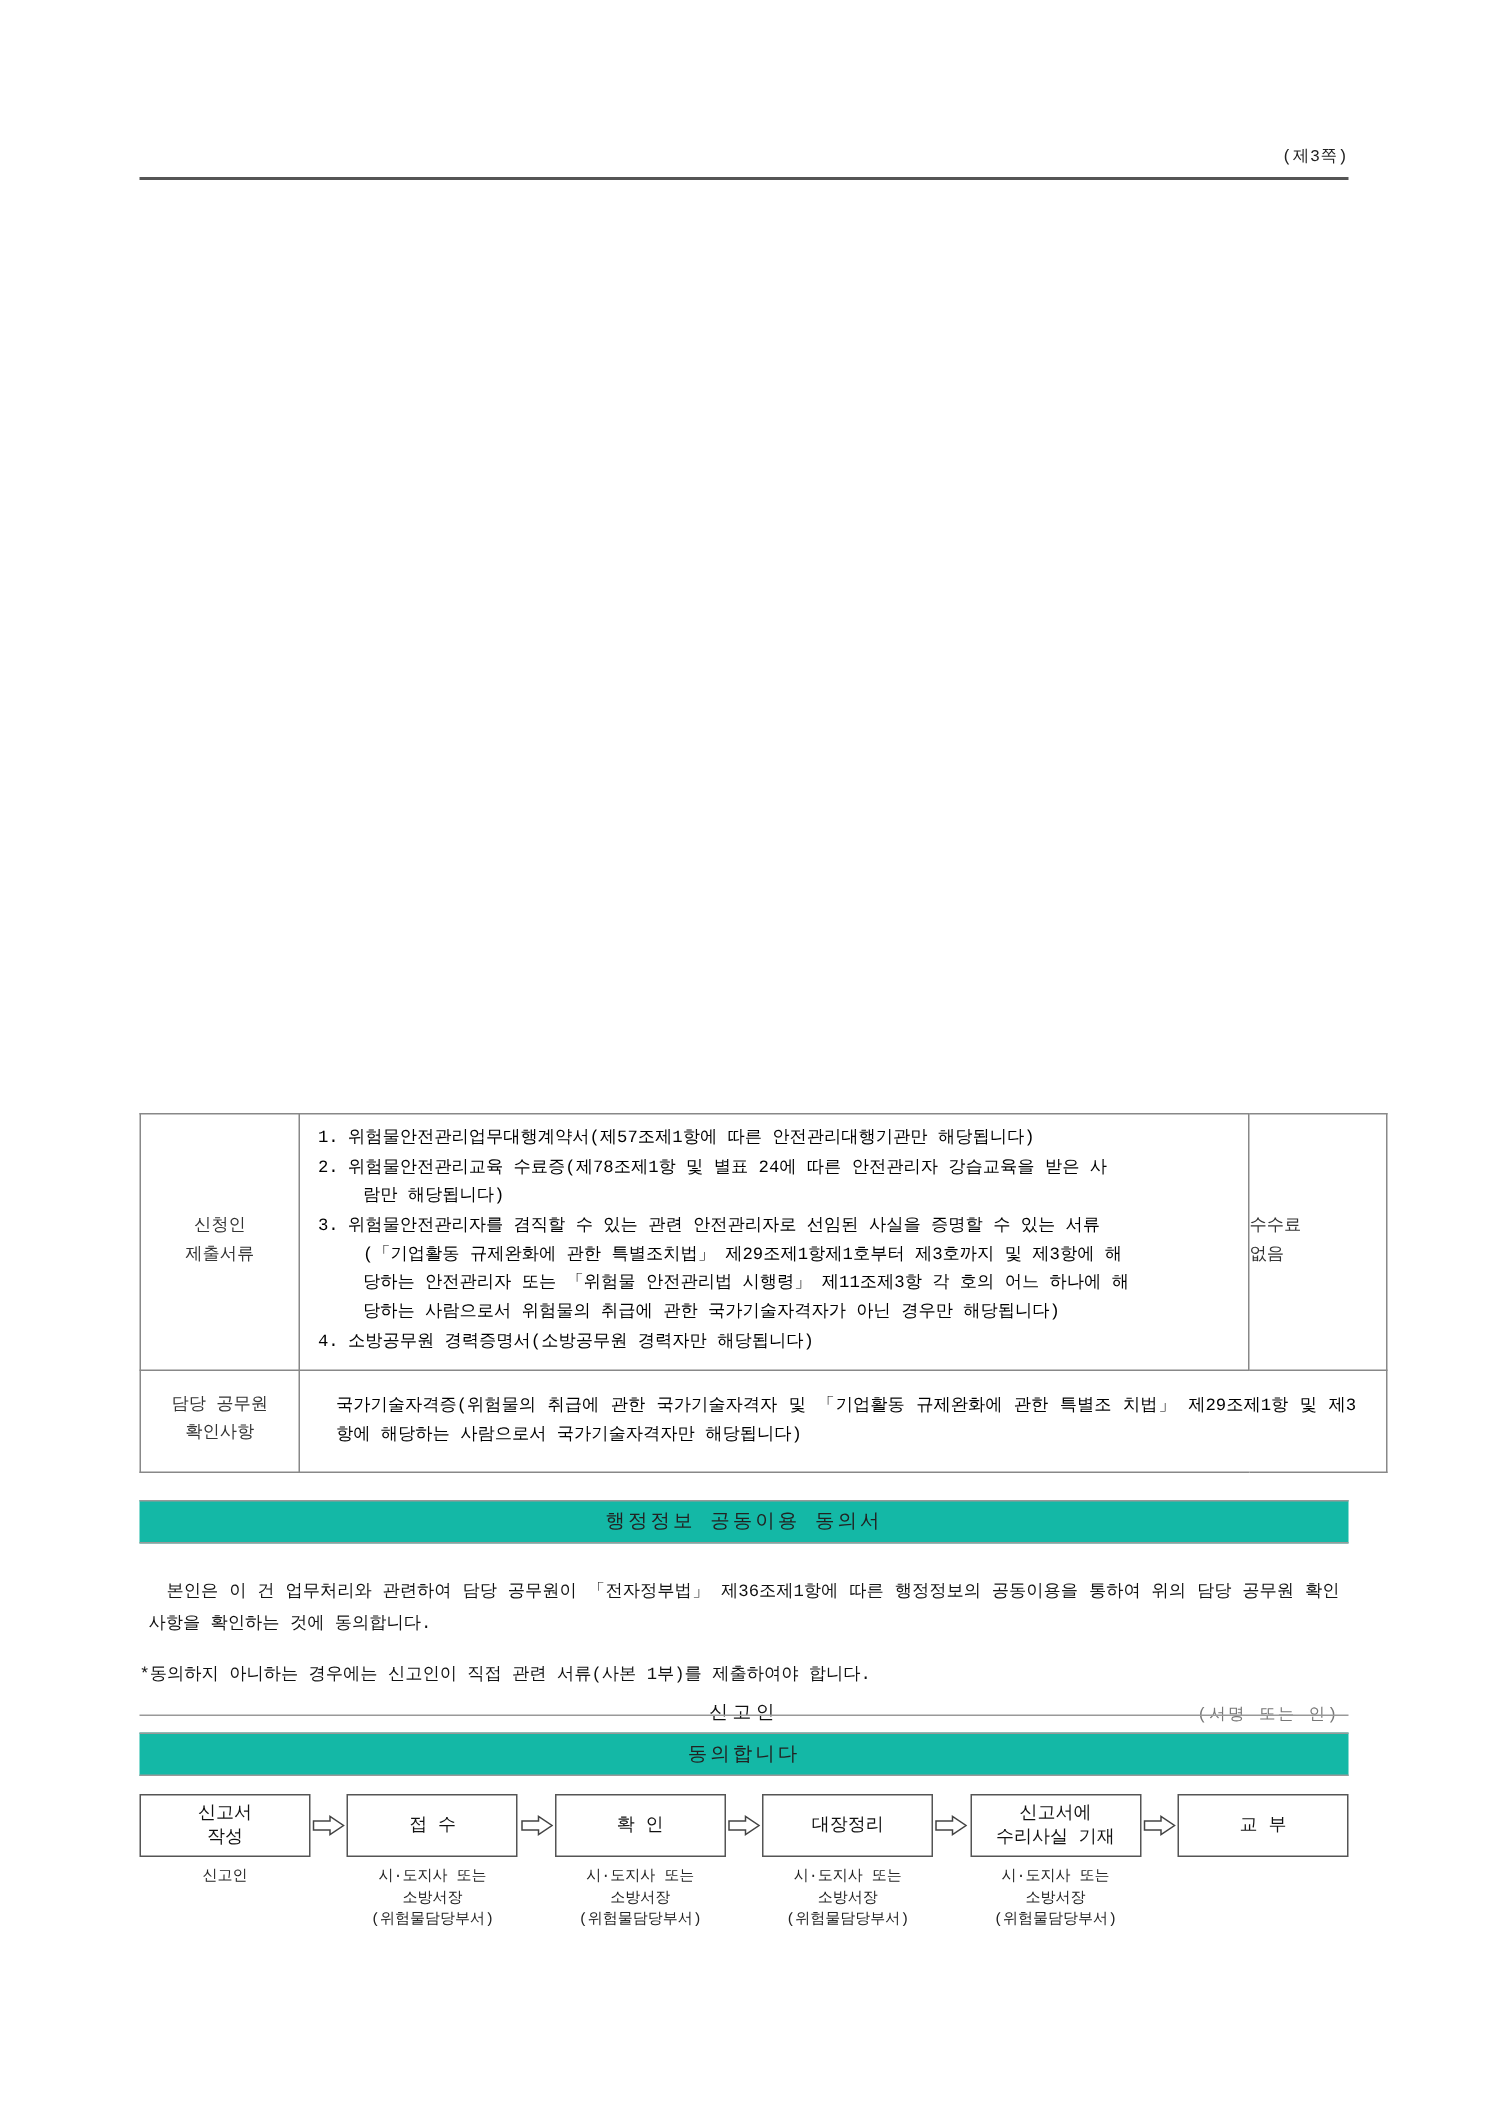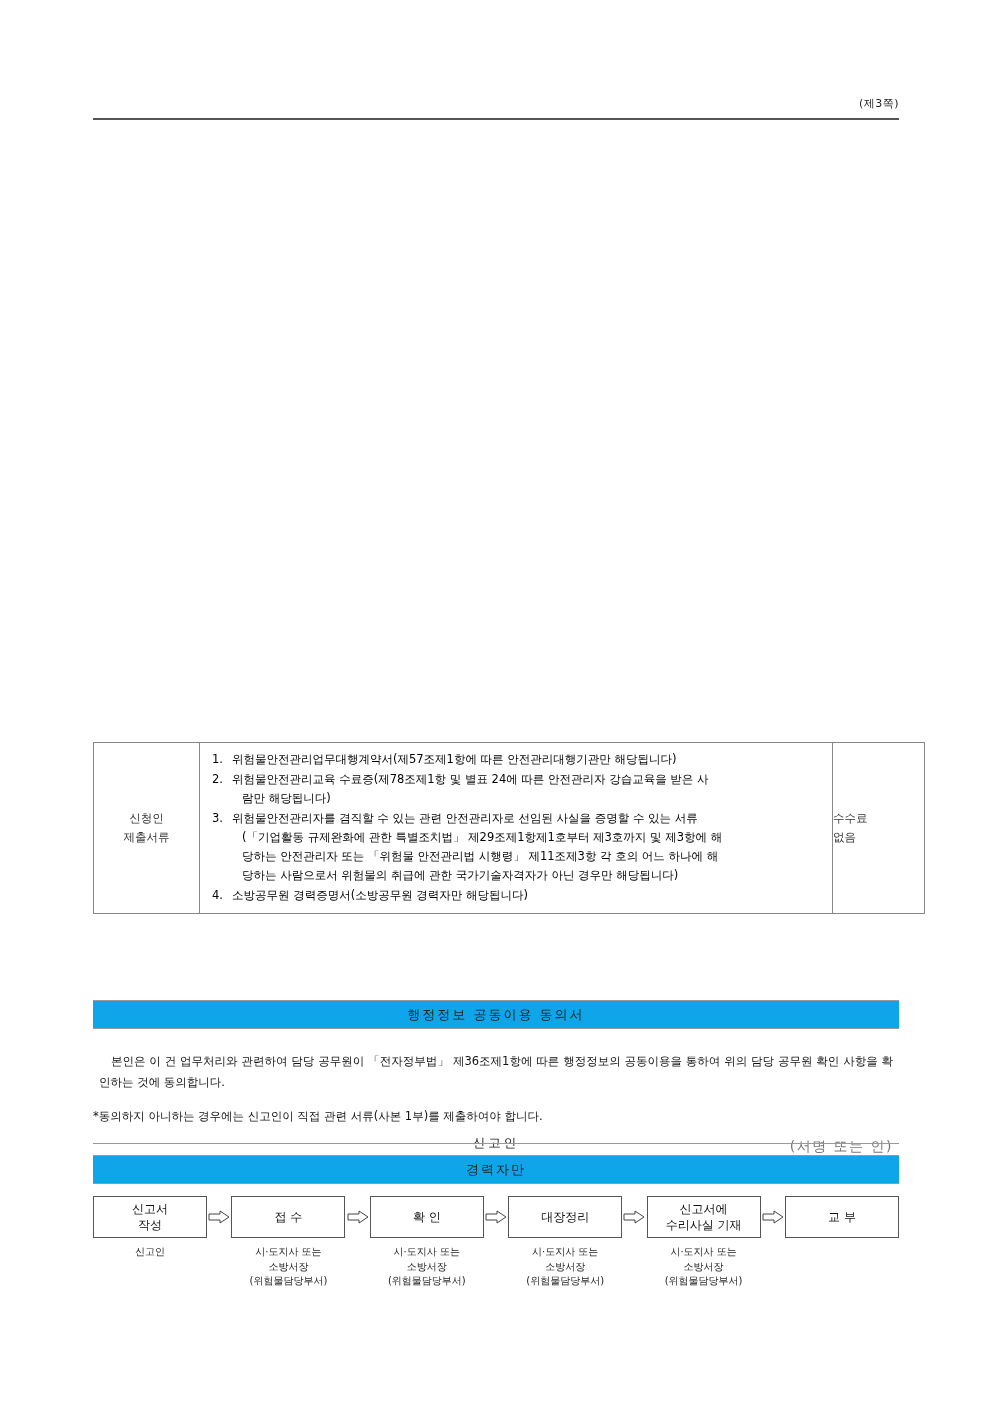--- a/index.html
+++ b/index.html
@@ -12,20 +12,21 @@
     height: 1403px;
     font-family: "DejaVu Sans", "Liberation Sans", sans-serif;
     color: #000;
     position: relative;
   }
   .page {
     position: absolute;
     left: 0; top: 0;
     width: 992px;
     height: 1403px;
+    font-family: Liberation Mono, monospace;
   }
   .page-num {
     position: absolute;
     right: 93px;
     top: 96px;
     font-size: 11px;
     color: #222;
     letter-spacing: 0.5px;
   }
   .top-rule {
@@ -86,21 +87,21 @@
     text-align: justify;
     line-height: 1.7;
   }
 
   
   .band {
     position: absolute;
     left: 93px;
     width: 806px;
     height: 27px;
-    background: #0ea5e9;
+    background: #14b8a6;
     border-top: 1px solid #999;
     border-bottom: 1px solid #999;
     text-align: center;
     font-size: 13px;
     letter-spacing: 2px;
     line-height: 27px;
     color: #222;
   }
   #consent-band { top: 1000px; }
   #process-band { top: 1155px; }
@@ -134,21 +135,21 @@
     position: absolute;
     left: 0; right: 0;
     text-align: center;
     font-size: 12.5px;
     letter-spacing: 3px;
   }
   .signer-sign {
     position: absolute;
     right: 6px;
     top: 3px;
-    font-size: 14px;
+    font-size: 11px;
     color: #777;
     letter-spacing: 1.5px;
   }
   .consent-rule {
     position: absolute;
     left: 93px;
     top: 1143px;
     width: 806px;
     border-top: 1px solid #999;
   }
@@ -245,37 +246,49 @@
           <div class="ol-txt">
             <span>소방공무원 경력증명서(소방공무원 경력자만 해당됩니다)</span>
           </div>
         </div>
       </td>
       <td class="c-fee">
         <span class="label-line">수수료</span>
         <span class="label-line">없음</span>
       </td>
     </tr>
+    <tr>
+      <td class="c-label">
+        <span class="label-line">담당 공무원</span>
+        <span class="label-line">확인사항</span>
+      </td>
+      <td class="c-body" colspan="2">
+        <div class="plain-body">
+          <span>국가기술자격증(위험물의 취급에 관한 국가기술자격자 및 「기업활동 규제완화에 관한 특별조</span>
+          <span>치법」 제29조제1항 및 제3항에 해당하는 사람으로서 국가기술자격자만 해당됩니다)</span>
+        </div>
+      </td>
+    </tr>
   </tbody>
     </table>
 
   <div class="band" id="consent-band">행정정보 공동이용 동의서</div>
 
   <div class="consent-body">
     <div class="consent-p">본인은 이 건 업무처리와 관련하여 담당 공무원이 「전자정부법」 제36조제1항에 따른 행정정보의 공동이용을 통하여 위의 담당 공무원 확인 사항을 확인하는 것에 동의합니다.</div>
     <div class="consent-note">*동의하지 아니하는 경우에는 신고인이 직접 관련 서류(사본 1부)를 제출하여야 합니다.</div>
     <div class="signer-row">
       <div class="signer-name">신고인</div>
       <div class="signer-sign">(서명 또는 인)</div>
     </div>
   </div>
 
   <div class="consent-rule"></div>
 
-  <div class="band" id="process-band">경력자만</div>
+  <div class="band" id="process-band">동의합니다</div>
 
   <div class="flow">
 
     <div class="flow-step">
       <div class="flow-box">
         <div>
           <span>신고서</span>
           <span>작성</span>
         </div>
       </div>

